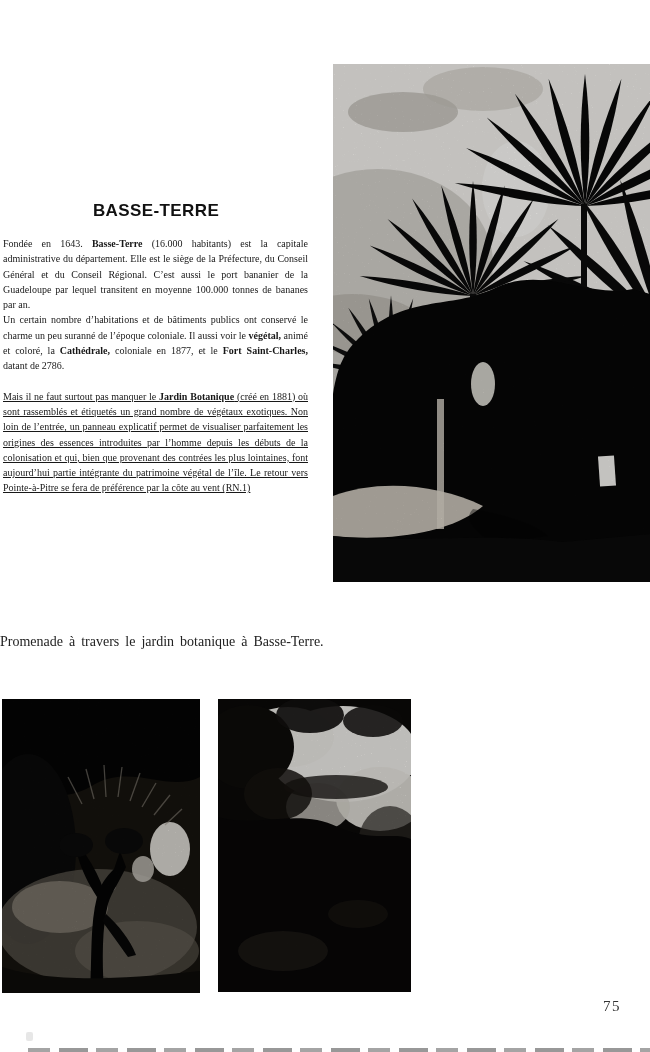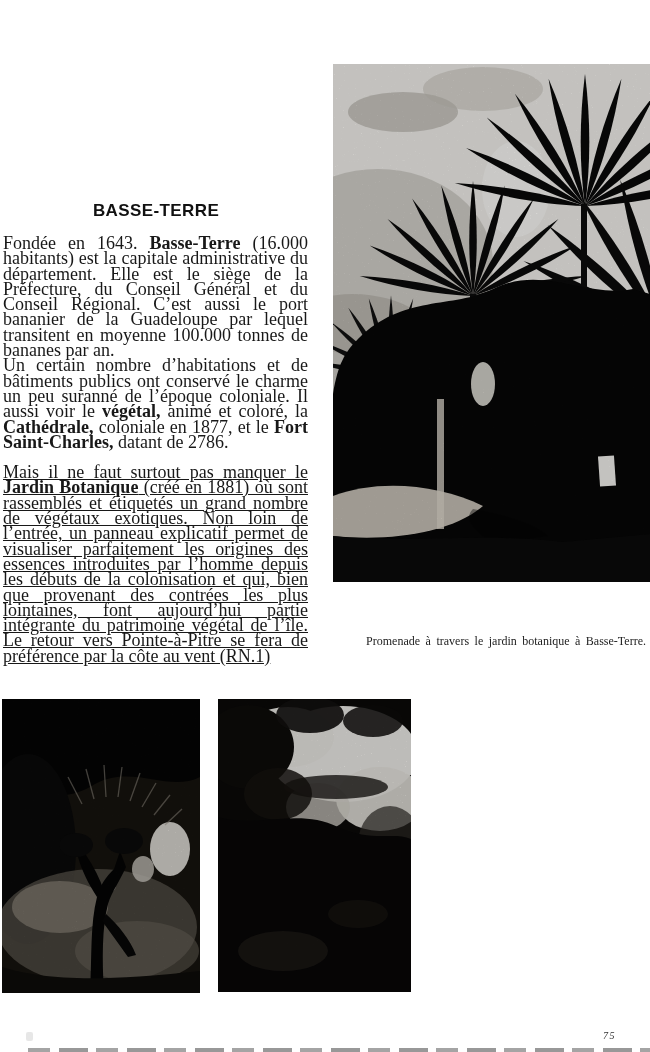--- a/index.html
+++ b/index.html
@@ -8,37 +8,37 @@
     background:#ffffff; overflow:hidden;
     font-family:"Liberation Serif", serif; color:#161616;
   }
   .title {
     position:absolute; top:201px; left:0; width:312px; margin:0;
     text-align:center; font-family:"Liberation Sans", sans-serif;
     font-weight:bold; font-size:17px; letter-spacing:.4px; color:#111;
   }
   .body-col {
     position:absolute; top:236px; left:3px; width:305px;
-    font-size:18px; line-height:15.3px; text-align:justify; color:#181818;
+    font-size:10px; line-height:15.3px; text-align:justify; color:#181818;
   }
   .para { margin:0; }
   .para.gap { margin-top:15px;text-decoration:underline; }
   .para .b { font-weight:bold; }
   figure { margin:0; padding:0; position:absolute; }
   .photo-top    { top:64px;  left:333px; width:317px; height:518px; }
   .photo-bl     { top:699px; left:2px;   width:198px; height:294px; }
   .photo-br     { top:699px; left:218px; width:193px; height:293px; }
   figure svg { display:block; width:100%; height:100%; }
   .caption {
-    position:absolute; top:634px; left:16px; width:630px;
-    text-align:right; font-size:12px; word-spacing:2.5px; color:#222;
+    position:absolute; top:634px; left:0; width:630px;
+    text-align:left; font-size:14px; word-spacing:2.5px; color:#222;
   }
   .pagenum {
-    position:absolute; top:1030px; left:603px;
-    font-size:10px; letter-spacing:1.5px; color:#333;font-style:italic;
+    position:absolute; top:998px; left:603px;
+    font-size:15px; letter-spacing:1.5px; color:#333;
   }
   .bottom-bar {
     position:absolute; bottom:0; left:28px; right:0; height:4px;
     background:repeating-linear-gradient(90deg,
       #a4a4a4 0 22px, rgba(0,0,0,0) 22px 31px,
       #989898 31px 60px, rgba(0,0,0,0) 60px 68px);
   }
   .scan-speck {
     position:absolute; top:1032px; left:26px; width:7px; height:9px;
     background:#c9c9c9; opacity:.45; border-radius:2px;

